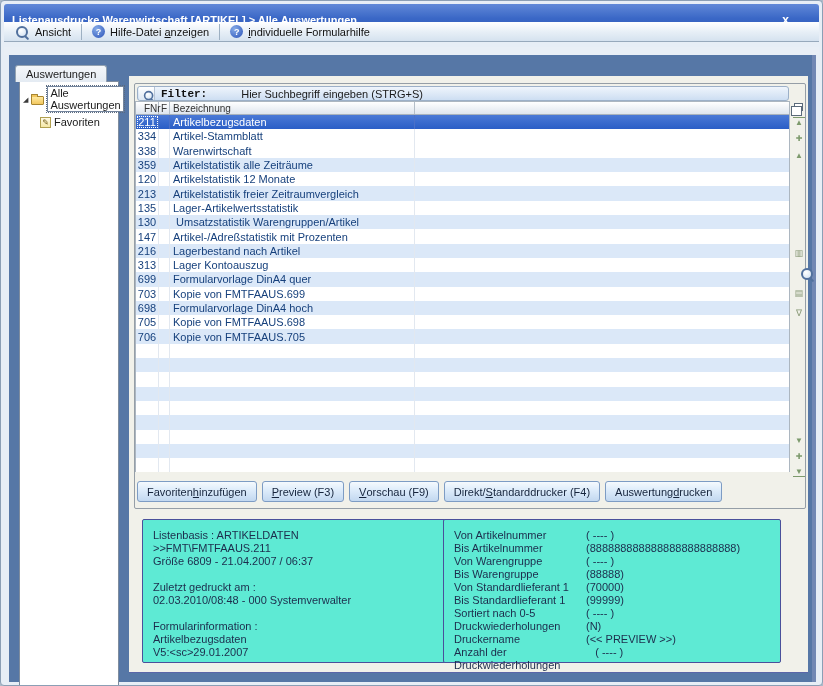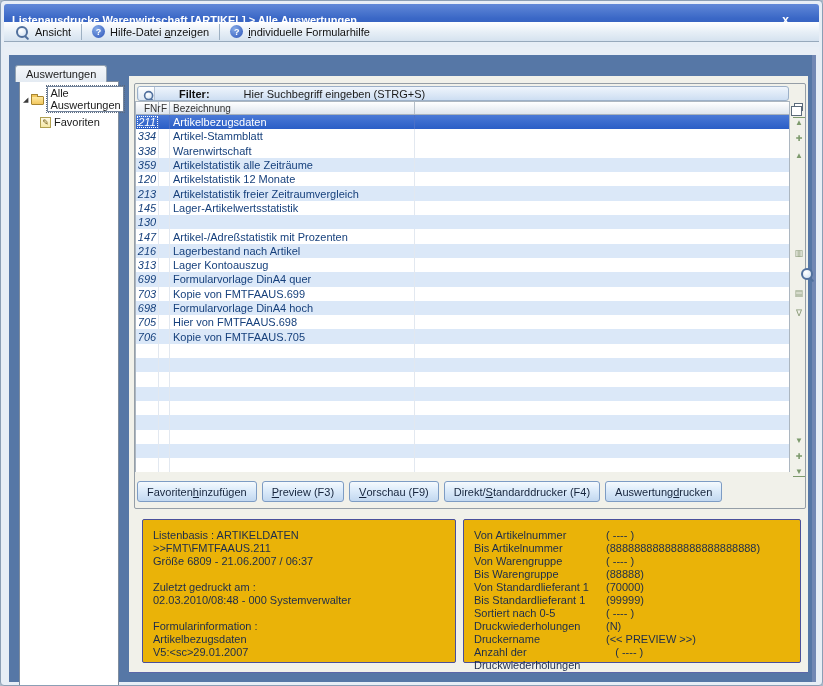--- a/index.html
+++ b/index.html
@@ -65,64 +65,64 @@
     border-bottom:1px solid #5a66a8;}
   .table-panel{position:absolute;left:133px;top:82px;width:672px;height:426px;background:#f1f1ea;
     border:1px solid #959ea7;border-radius:2px;}
   
   .filterbar{position:absolute;left:136px;top:85px;width:652px;height:15px;
     border:1px solid #9cb0c8;border-radius:3px;
     background:linear-gradient(#eff5fc,#cddef2);display:flex;align-items:center;overflow:hidden;}
   .filter-icbox{width:16px;height:13px;margin-left:1px;border-right:1px solid #b6c4d6;
     background:linear-gradient(#ffffff,#dde8f4);display:flex;align-items:center;justify-content:center;flex:none;}
   .mag.small{width:10px;height:10px;transform:scale(.8);}
-  .filter-label{font-weight:bold;margin-left:24px;color:#101010;flex:none;}
+  .filter-label{font-weight:bold;margin-left:6px;color:#101010;flex:none;font-family:Liberation Mono, monospace;}
   .filter-input{flex:1;margin-left:32px;border:none;background:transparent;outline:none;
     font:11px "Liberation Sans",sans-serif;color:#000;}
   .filter-input::placeholder{color:#1a1a1a;opacity:1;}
   
   .grid{position:absolute;left:134px;top:100px;width:655px;height:371px;background:#fff;
     border:1px solid #acb6c0;}
   .grid-header{display:flex;height:13px;font-size:10px;color:#333;
     background:linear-gradient(#ffffff,#dee5ee);border-bottom:1px solid #a8b2bc;}
   .gh{border-right:1px solid #b4bec8;display:flex;align-items:center;}
   .gh-fnr{width:23px;padding-left:8px;}
   .gh-f{width:11px;justify-content:center;}
   .gh-name{width:245px;padding-left:3px;}
   .gh-extra{flex:1;border-right:none;}
   .grid-body{height:357px;overflow:hidden;}
   .grid-row{display:flex;height:14.3px;align-items:center;color:#16407c;background:#fff;}
   .grid-row.tint{background:#dbe8f8;}
   .grid-row.sel{background:linear-gradient(#4a79d6,#2a5ec6);color:#fff;}
   .cell{height:100%;display:flex;align-items:center;border-right:1px solid #e2e8f0;}
   .grid-row.sel .cell{border-right-color:#4a70c8;}
-  .cell-fnr{width:23px;justify-content:center;font-style:italic;}
+  .cell-fnr{width:23px;justify-content:center;}
   .grid-row.sel .cell-fnr{outline:1px dotted #fff;outline-offset:-2px;}
   .cell-f{width:11px;}
   .cell-name{width:245px;padding-left:3px;white-space:pre;}
   .cell-extra{flex:1;border-right:none;}
   
   .scrollcol{position:absolute;left:791px;top:100px;width:14px;height:371px;}
   .sc-ic{position:absolute;left:1px;width:12px;text-align:center;font-size:8px;color:#7d9a6d;line-height:9px;}
   .sc-bar-top{border-top:1px solid #7d9a6d;}
   .sc-bar-bot{border-bottom:1px solid #7d9a6d;}
   .ic-copy{position:absolute;left:2px;top:2px;width:9px;height:8px;border:1px solid #5a6a7a;background:#fff;}
   .ic-copy::before{content:"";position:absolute;left:-4px;top:2px;width:9px;height:8px;border:1px solid #5a6a7a;background:#fff;}
   .sc-mid{color:#8a9a78;font-size:9px;}
   .mag.tiny{transform:scale(.65);margin-left:1px;}
   
   .btnrow{position:absolute;left:136px;top:480px;display:flex;gap:5px;z-index:2;}
   .btn{height:21px;padding:0 9px;border:1px solid #7d9cc4;border-radius:3px;color:#15243c;
     background:linear-gradient(#f5fafe,#dcebfa 45%,#c2d8f0);
     display:flex;align-items:center;font-size:11px;cursor:default;}
   
-  .info-panel{position:absolute;top:518px;height:144px;background:#eab308;border:1px solid #4a509b;
+  .info-panel{position:absolute;top:518px;height:144px;background:#5eead4;border:1px solid #4a509b;
     border-radius:2px;color:#1c2c4c;padding:9px 0 0 10px;line-height:13px;z-index:2;}
   .info-left{left:141px;width:314px;}
-  .info-right{left:462px;width:338px;}
+  .info-right{left:442px;width:338px;}
   .info-line{min-height:13px;white-space:pre;}
   .info-row{display:flex;}
   .info-label{width:132px;flex:none;}
   .info-value{white-space:pre;}
 </style>
 </head>
 <body>
 
 <div class="window">
 
@@ -220,29 +220,30 @@
         </div>
 
         <div class="grid-row tint">
           <span class="cell cell-fnr">213</span>
           <span class="cell cell-f"></span>
           <span class="cell cell-name">Artikelstatistik freier Zeitraumvergleich</span>
           <span class="cell cell-extra"></span>
         </div>
 
         <div class="grid-row">
-          <span class="cell cell-fnr">145</span>
+          <span class="cell cell-fnr">135</span>
           <span class="cell cell-f"></span>
           <span class="cell cell-name">Lager-Artikelwertsstatistik</span>
           <span class="cell cell-extra"></span>
         </div>
 
         <div class="grid-row tint">
           <span class="cell cell-fnr">130</span>
           <span class="cell cell-f"></span>
+          <span class="cell cell-name"> Umsatzstatistik Warengruppen/Artikel</span>
           <span class="cell cell-extra"></span>
         </div>
 
         <div class="grid-row">
           <span class="cell cell-fnr">147</span>
           <span class="cell cell-f"></span>
           <span class="cell cell-name">Artikel-/Adreßstatistik mit Prozenten</span>
           <span class="cell cell-extra"></span>
         </div>
 
@@ -277,21 +278,21 @@
         <div class="grid-row tint">
           <span class="cell cell-fnr">698</span>
           <span class="cell cell-f"></span>
           <span class="cell cell-name">Formularvorlage DinA4 hoch</span>
           <span class="cell cell-extra"></span>
         </div>
 
         <div class="grid-row">
           <span class="cell cell-fnr">705</span>
           <span class="cell cell-f"></span>
-          <span class="cell cell-name">Hier von FMTFAAUS.698</span>
+          <span class="cell cell-name">Kopie von FMTFAAUS.698</span>
           <span class="cell cell-extra"></span>
         </div>
 
         <div class="grid-row tint">
           <span class="cell cell-fnr">706</span>
           <span class="cell cell-f"></span>
           <span class="cell cell-name">Kopie von FMTFAAUS.705</span>
           <span class="cell cell-extra"></span>
         </div>
 
@@ -401,21 +402,21 @@
         <span>rucken</span>
       </button>
   </div>
 
   <div class="info-panel info-left">
 
       <div class="info-line">Listenbasis : ARTIKELDATEN</div>
 
       <div class="info-line">&gt;&gt;FMT\FMTFAAUS.211</div>
 
-      <div class="info-line">Größe 6809 - 21.06.2007 / 06:37</div>
+      <div class="info-line">Größe 6809 - 21.04.2007 / 06:37</div>
 
       <div class="info-line"></div>
 
       <div class="info-line">Zuletzt gedruckt am :</div>
 
       <div class="info-line">02.03.2010/08:48 - 000 Systemverwalter</div>
 
       <div class="info-line"></div>
 
       <div class="info-line">Formularinformation :</div>

